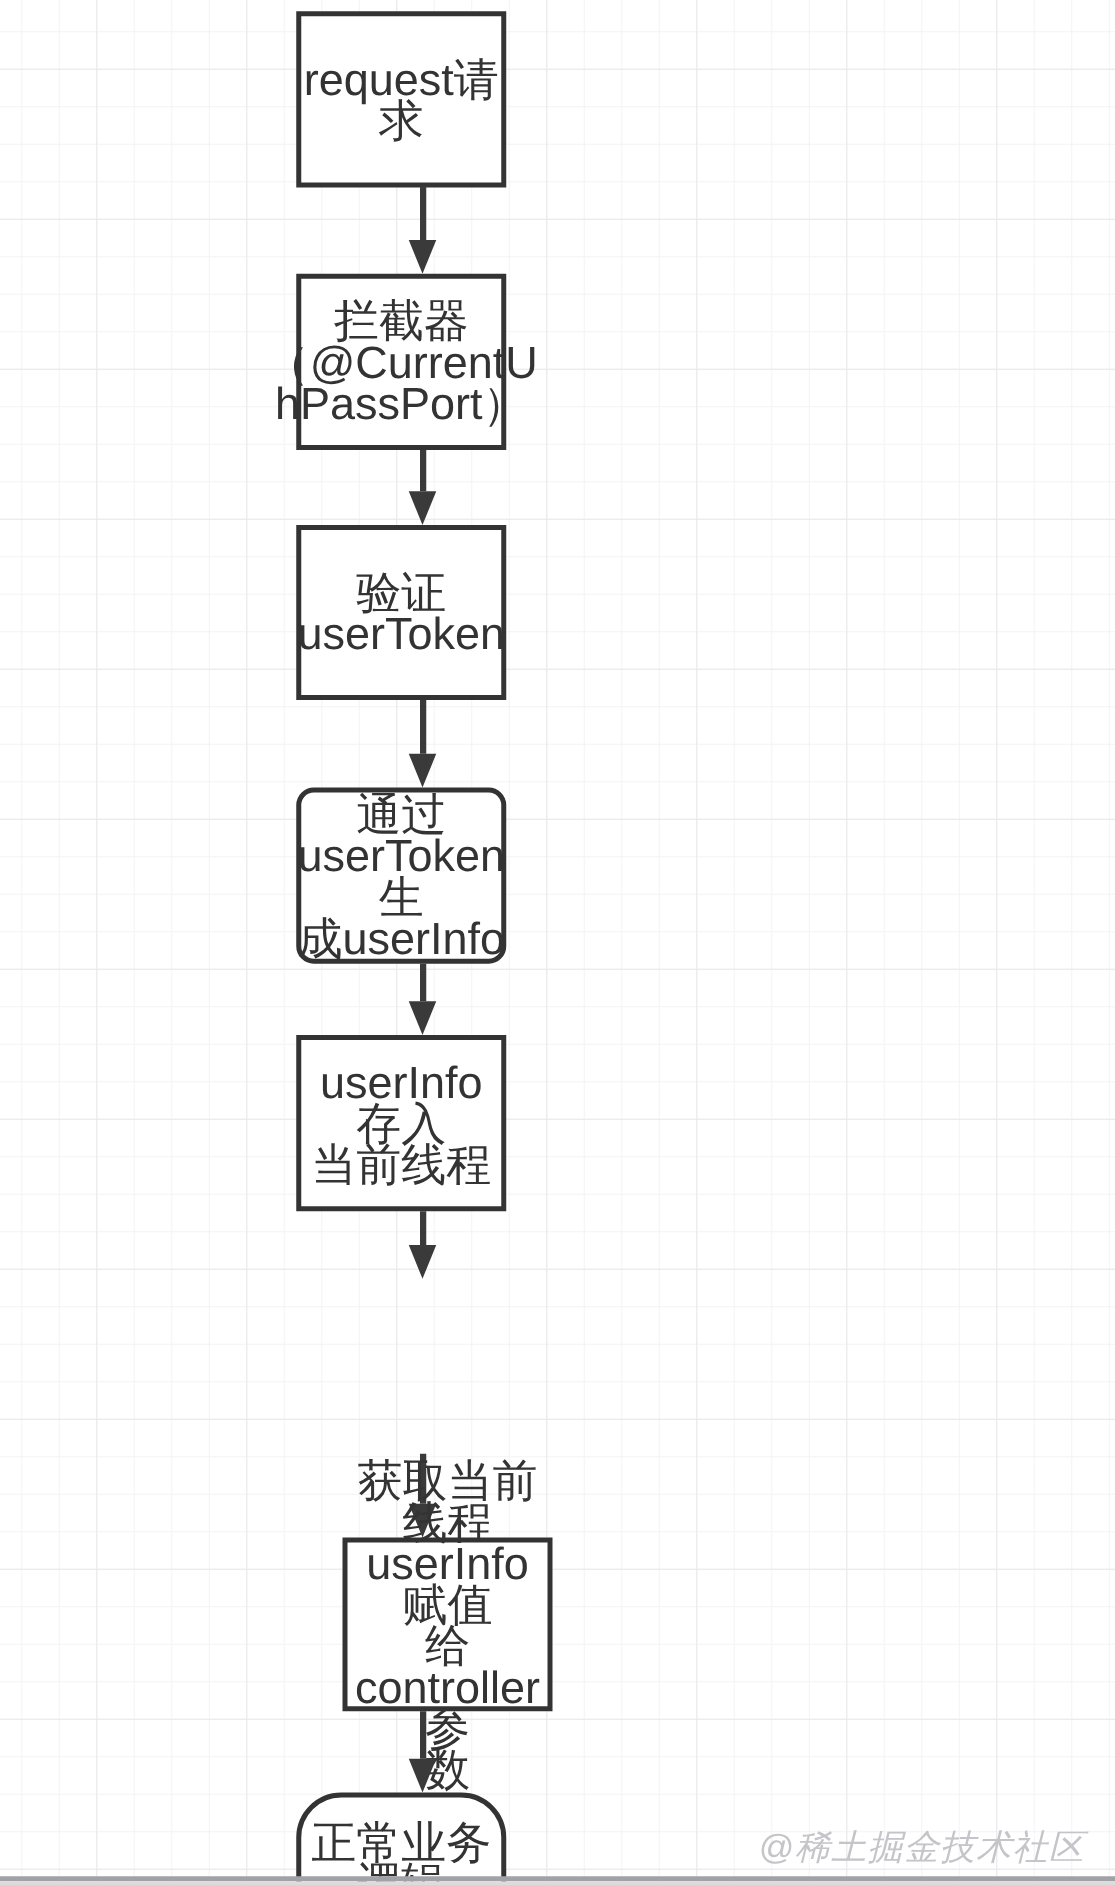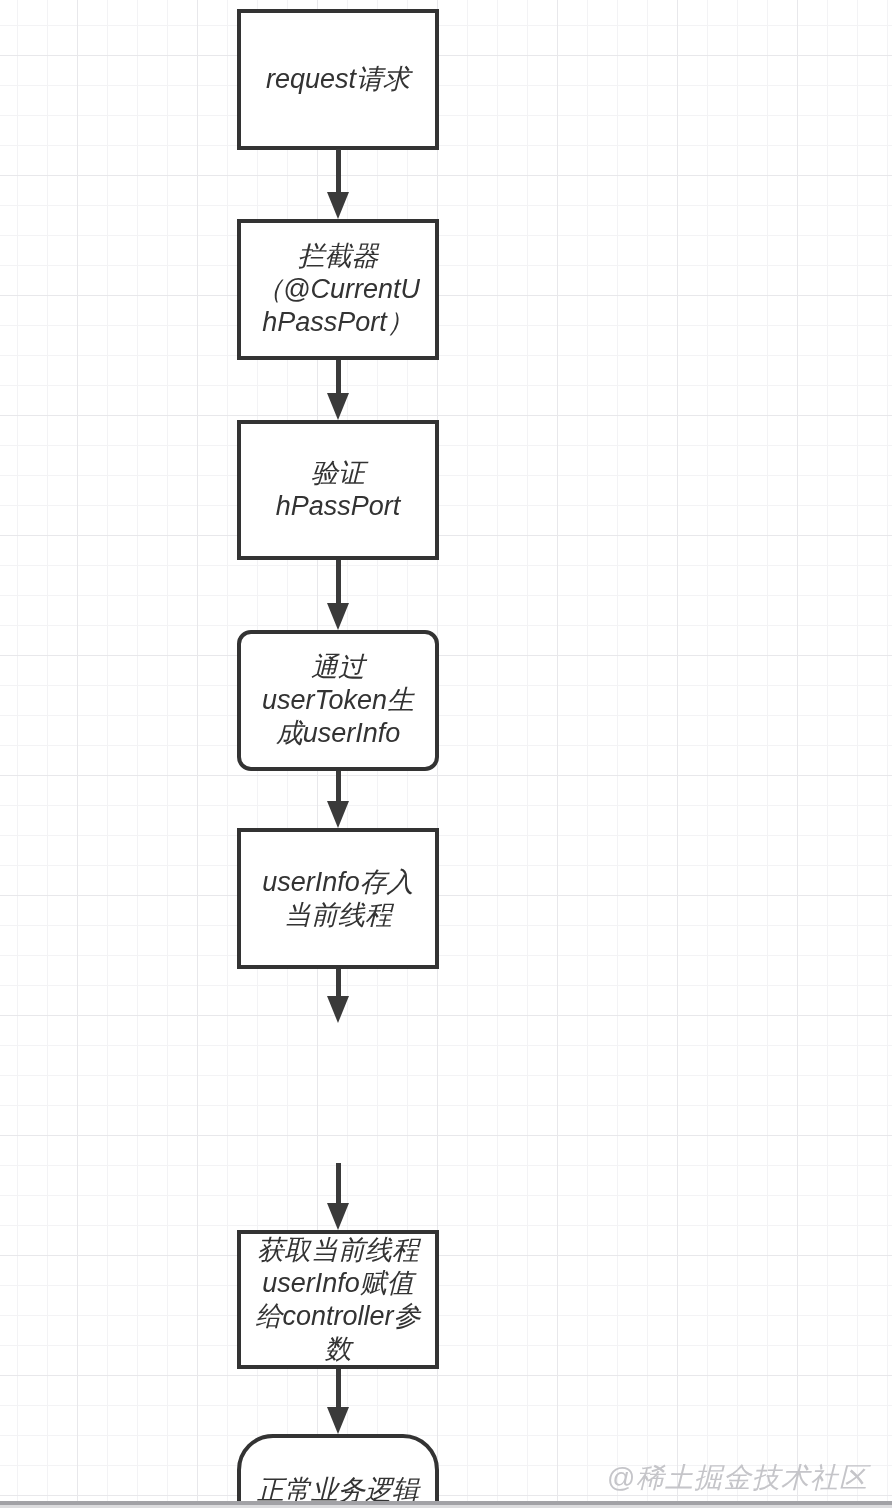--- a/index.html
+++ b/index.html
@@ -16,41 +16,40 @@
       linear-gradient(to bottom, #e8e8eb 1px, transparent 1px),
       linear-gradient(to right, #f3f3f5 1px, transparent 1px),
       linear-gradient(to bottom, #f3f3f5 1px, transparent 1px);
     background-size: 120px 120px, 120px 120px, 30px 30px, 30px 30px;
     background-position: 77px 55px, 77px 55px, 17px 25px, 17px 25px;
   }
 
   .node {
     position: absolute;
     left: 237px;
-    width: 202px;
+    width: 168px;
     box-sizing: border-box;
     background: #ffffff;
     border: 4px solid #333333;
     color: #333333;
     display: flex;
     align-items: center;
     justify-content: center;
     text-align: center;
-    font-size: 27px;
+    font-size: 36px;
     line-height: 33px;
     white-space: pre-line;
-    font-style: italic;
   }
   .n1 { top: 9px;    height: 141px; }
   .n2 { top: 219px;  height: 141px; }
   .n3 { top: 420px;  height: 140px; }
   .n4 { top: 630px;  height: 141px; border-radius: 14px; }
   .n5 { top: 828px;  height: 141px; }
   .n6 { top: 1023px; height: 140px; }
-  .n7 { top: 1230px; height: 139px; }
+  .n7 { top: 1230px; height: 139px; margin-left: 37px; }
   .n8 { top: 1434px; height: 112px; border-radius: 36px; }
 
   .edge {
     position: absolute;
     left: 327px;
     width: 22px;
     display: flex;
     flex-direction: column;
     align-items: center;
   }
@@ -107,21 +106,21 @@
   <div class="node n2">拦截器
 （@CurrentU
 hPassPort）</div>
 
   <div class="edge a2">
     <span class="stem"></span>
     <span class="head"></span>
   </div>
 
   <div class="node n3">验证
-hPassPort</div>
+userToken</div>
 
   <div class="edge a3">
     <span class="stem"></span>
     <span class="head"></span>
   </div>
 
   <div class="node n4">通过
 userToken生
 成userInfo</div>
 

